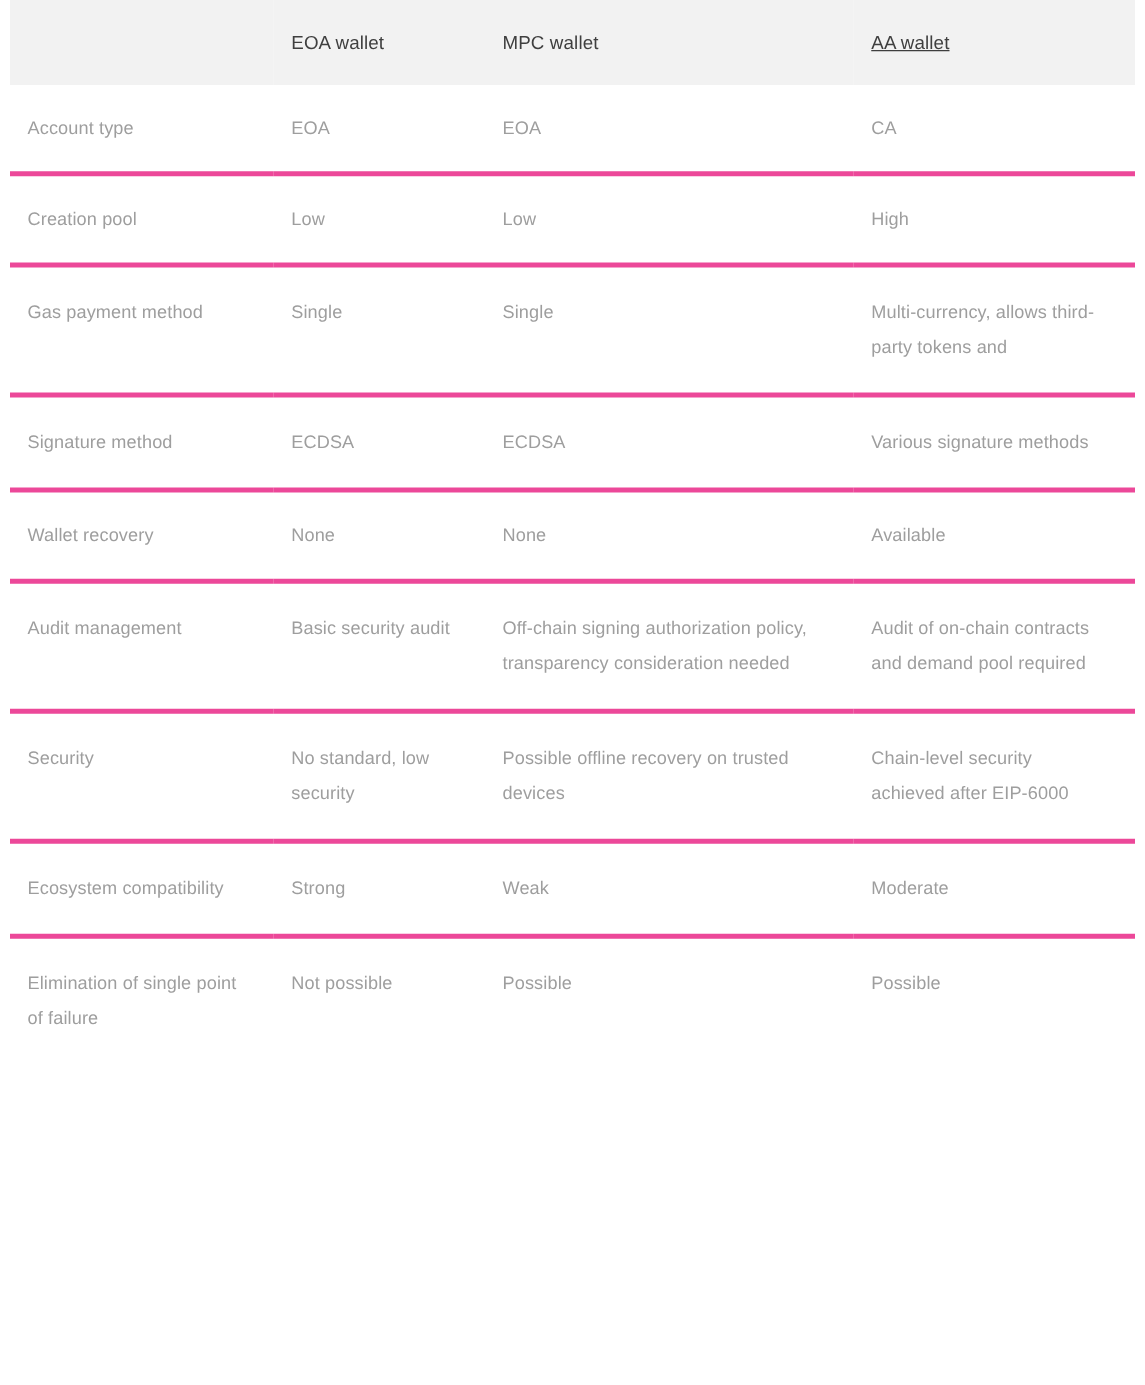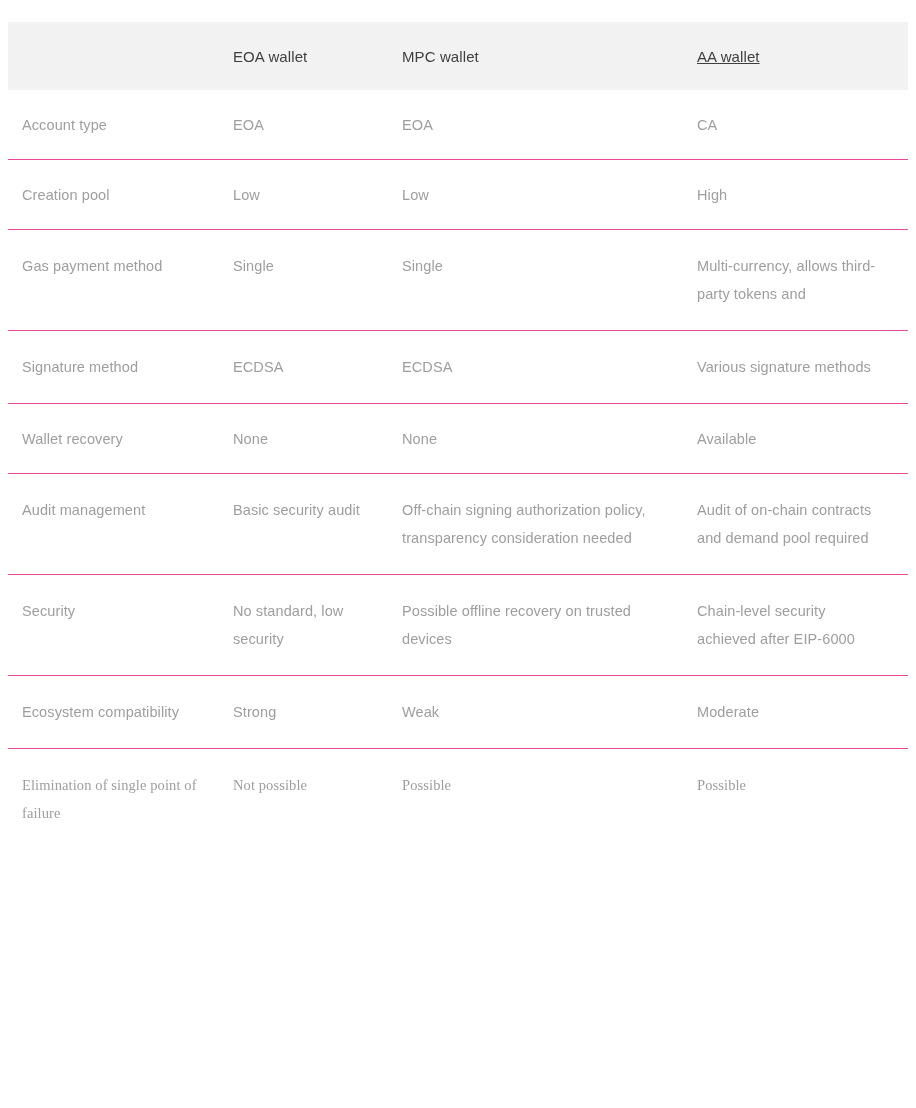--- a/index.html
+++ b/index.html
@@ -7,21 +7,20 @@
   html, body {
     width: 916px;
     height: 1108px;
     background: #ffffff;
     font-family: "Liberation Sans", sans-serif;
   }
 
   #comparison-table {
     width: 916px;
     padding: 0 8px;
-    margin-top: 22px;
   }
 
   .table-grid {
     width: 900px;
     border-collapse: collapse;
     table-layout: fixed;
   }
 
   
   .col-feature { width: 211px; }
@@ -48,29 +47,28 @@
   
   .tbody-row td {
     vertical-align: top;
     text-align: left;
     font-weight: 400;
     font-size: 14.5px;
     line-height: 28px;
     color: #9e9e9e;
     letter-spacing: 0.1px;
     padding: 22px 26px 22px 14px;
-    border-bottom: 1px solid #ec4899;
+    border-bottom: 4px solid #ec4899;
   }
   .tbody-row td.cell-feature {
     padding-left: 14px;
     padding-right: 18px;
   }
   .tbody-row:last-child td {
     border-bottom: none;
-    font-family: Liberation Serif, serif;
   }
 
   
   .tbody-row.compact td {
     padding-top: 21px;
     padding-bottom: 20px;
   }
 </style>
 </head>
 <body>

